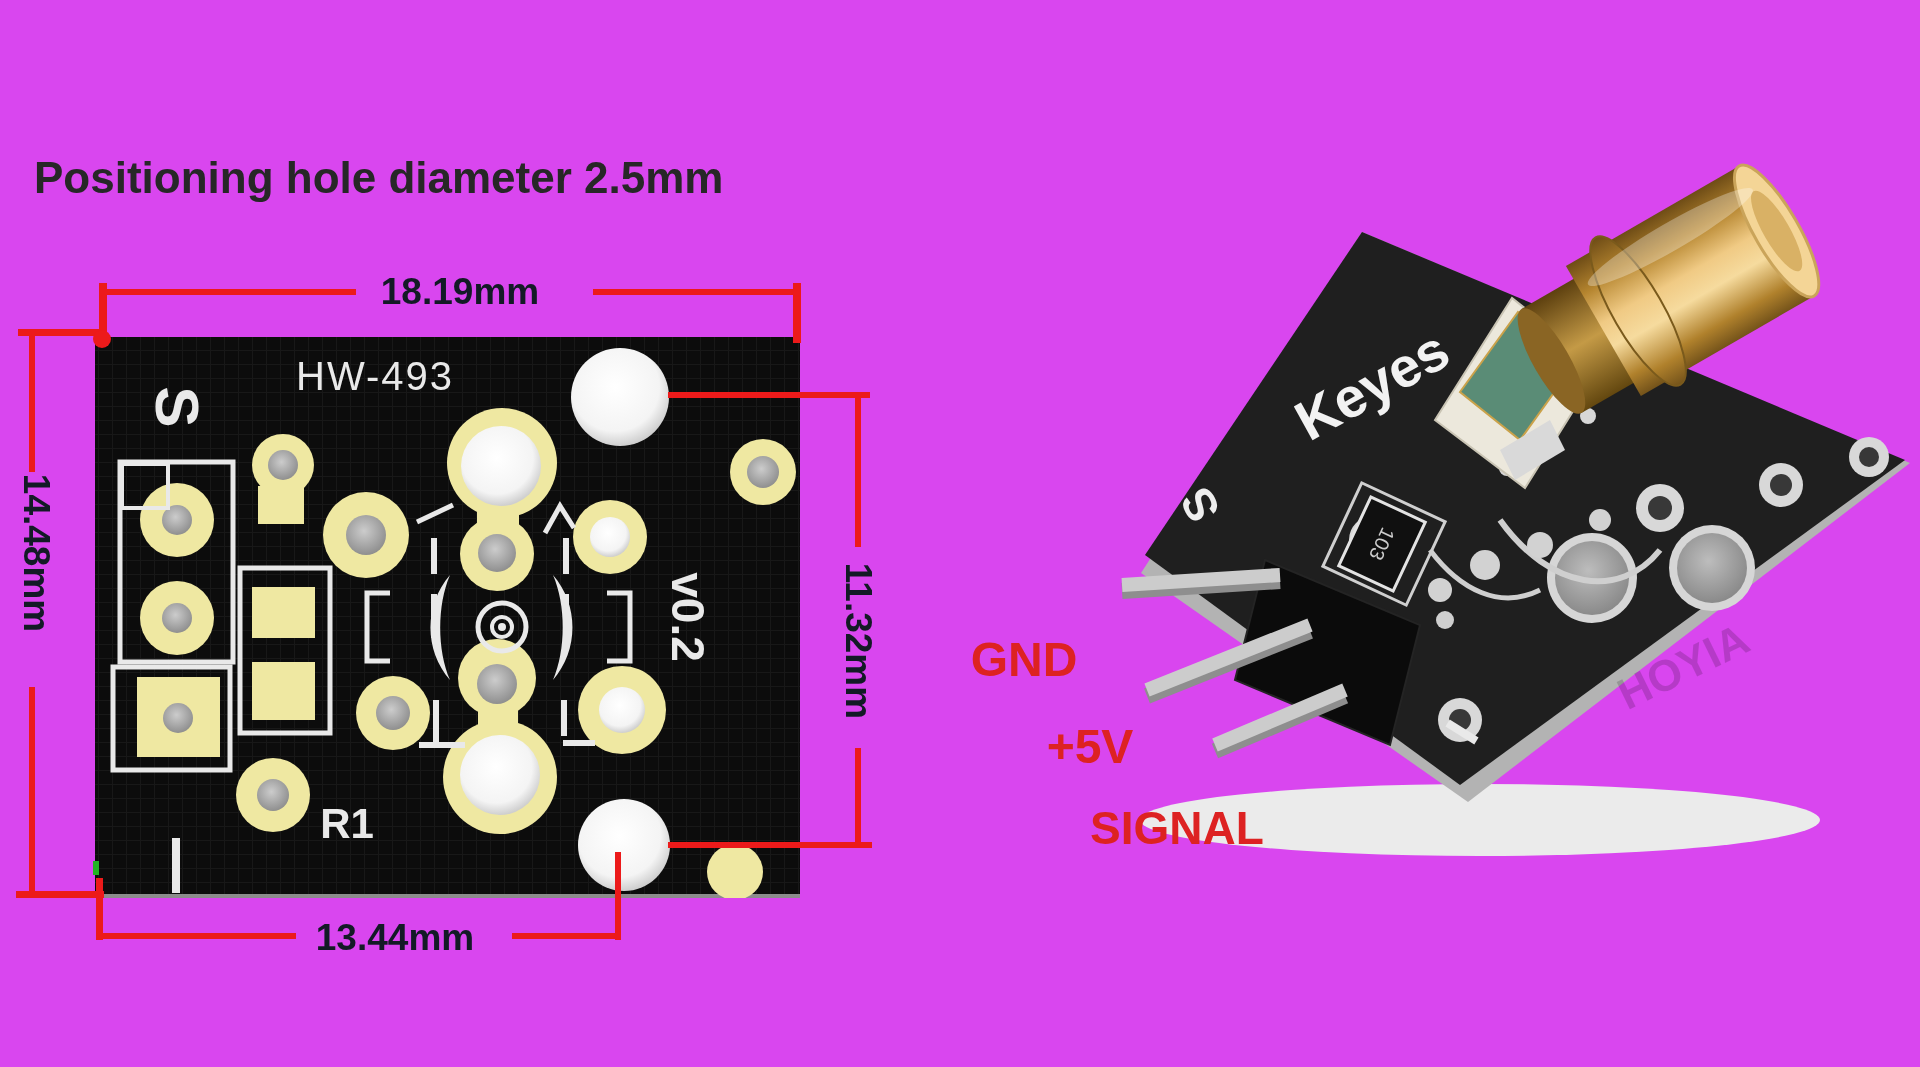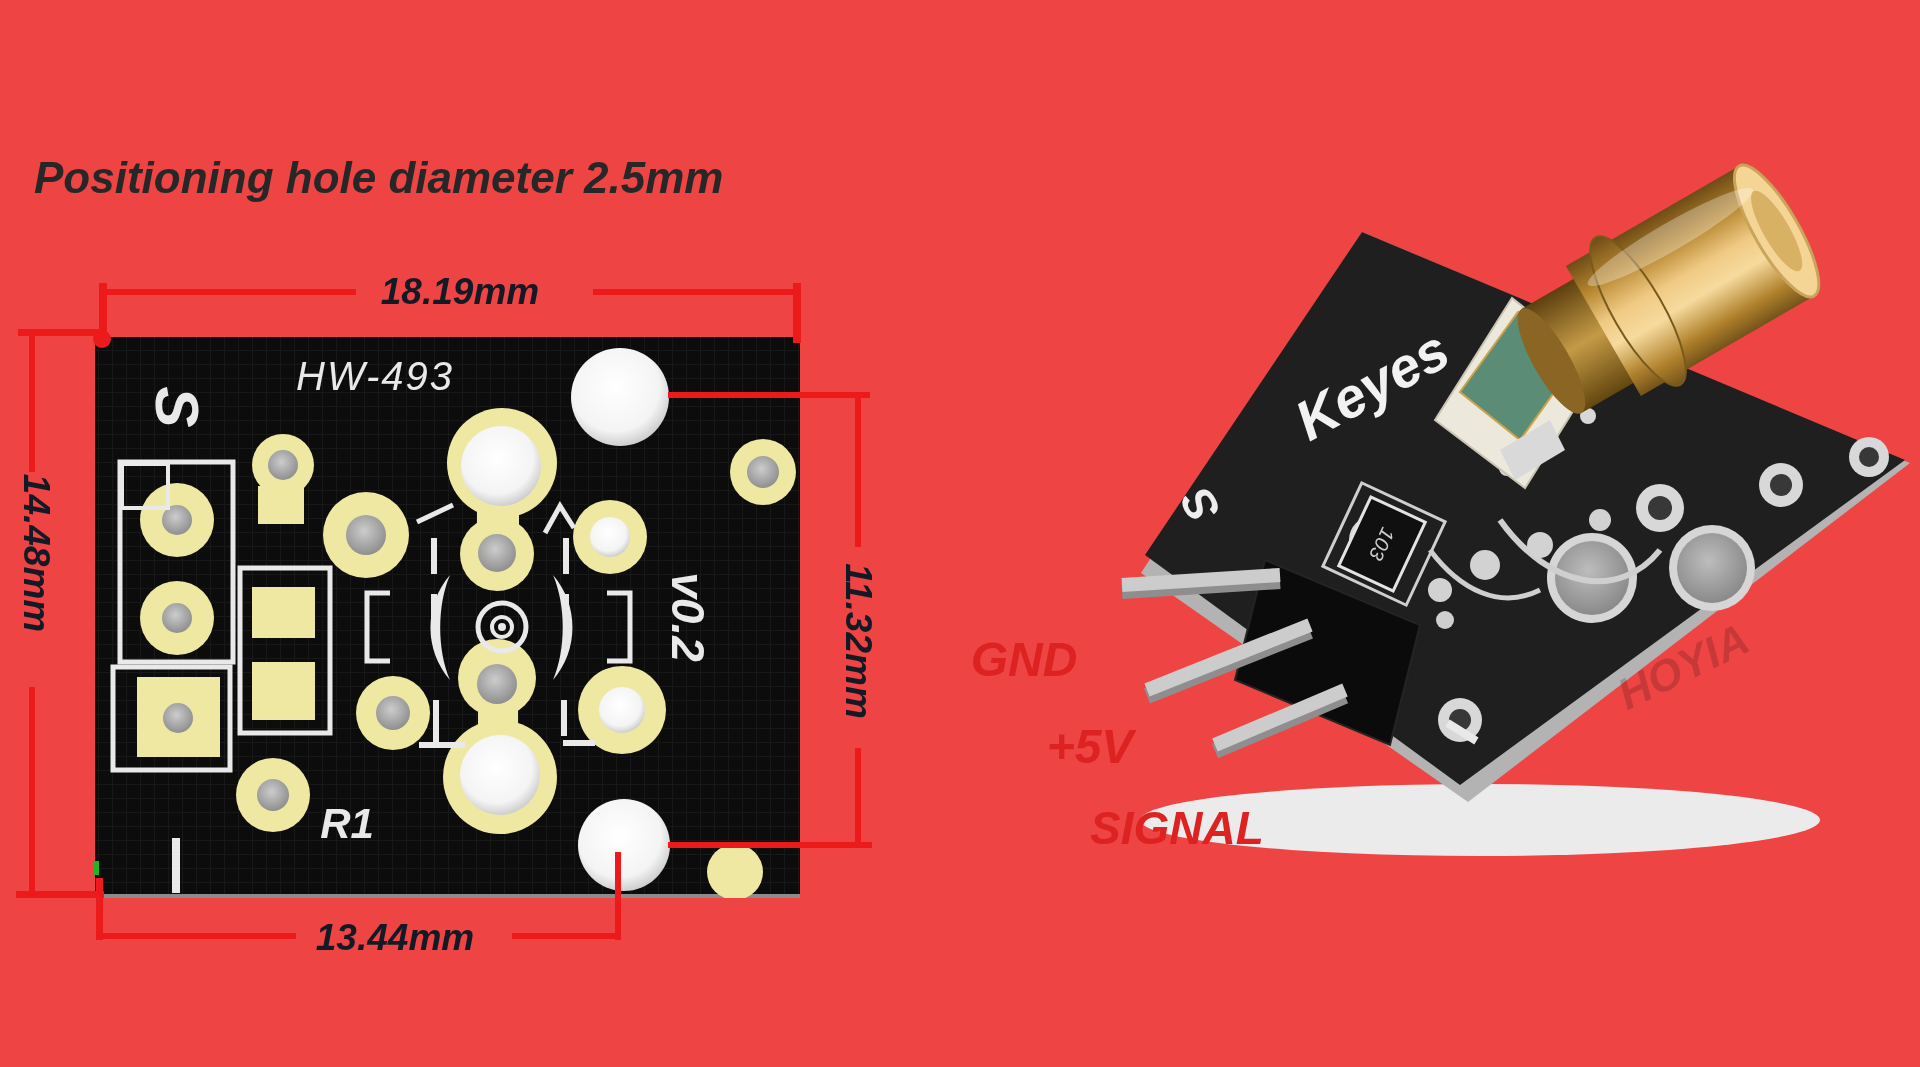--- a/index.html
+++ b/index.html
@@ -1,17 +1,17 @@
 <!DOCTYPE html>
 <html><head>
 <meta charset="utf-8">
 <style>
   html,body{margin:0;padding:0;background:#ffffff;}
-  #page{position:relative;width:1920px;height:1067px;background:#ef4444;overflow:hidden;
-        font-family:"Liberation Sans",sans-serif;font-style:italic;}
+  #page{position:relative;width:1920px;height:1067px;background:#d946ef;overflow:hidden;
+        font-family:"Liberation Sans",sans-serif;}
   #title{position:absolute;left:34px;top:153px;font-size:44px;font-weight:700;color:#272727;letter-spacing:0px;}
   svg{position:absolute;}
   .dimtxt{font-family:"Liberation Sans",sans-serif;font-weight:700;font-size:37px;fill:#131a26;}
   .silktxt{font-family:"Liberation Sans",sans-serif;fill:#e9e9e9;}
   .redlabel{font-family:"Liberation Sans",sans-serif;font-weight:700;fill:#dd2222;}
 </style>
 </head>
 <body>
 
 <div id="page">

